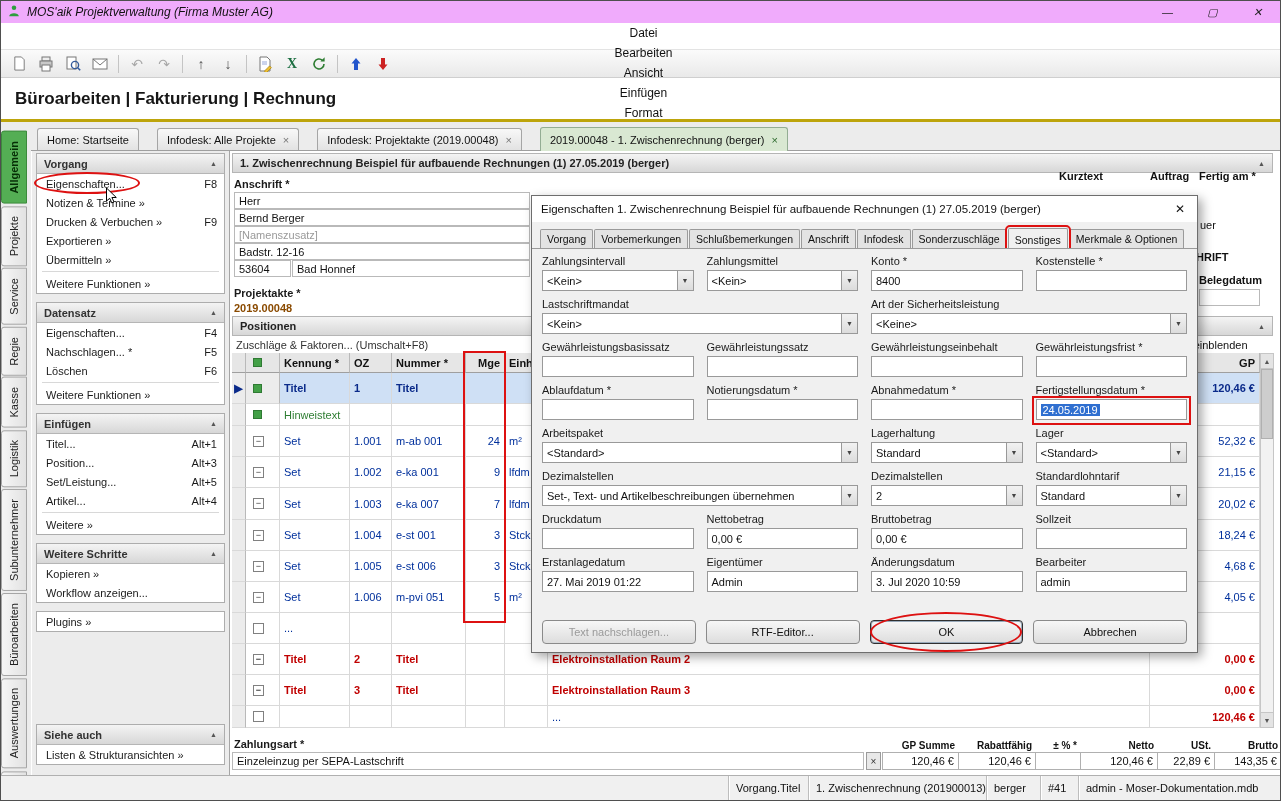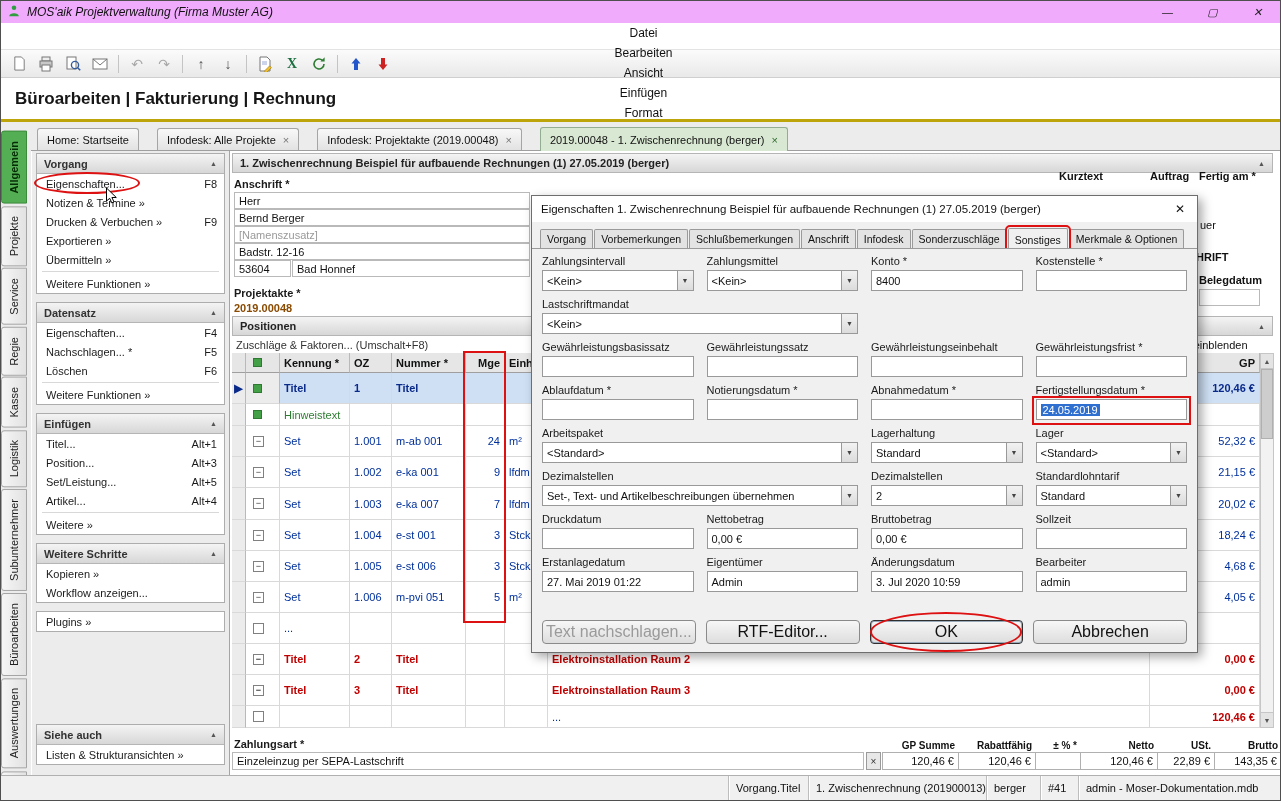--- a/index.html
+++ b/index.html
@@ -109,21 +109,21 @@
   .form-row { display:grid; grid-template-columns:repeat(4,1fr); column-gap:13px; margin-bottom:7px; }
   .fgroup { display:flex; flex-direction:column; position:relative; }
   .fgroup.span2 { grid-column:span 2; }
   .flabel { font-size:11px; color:#1a1a1a; height:13px; margin-bottom:2px; white-space:nowrap; overflow:hidden; }
   .finput, .fselect { height:21px; background:#fff; border:1px solid #999; font-size:11px; display:flex; align-items:center; padding:0 4px; white-space:nowrap; overflow:hidden; }
   .fselect { justify-content:space-between; padding:0 0 0 4px; }
   .fselect .arrow { width:16px; height:100%; background:linear-gradient(#f2f2f2,#dcdcdc); border-left:1px solid #999; display:flex; align-items:center; justify-content:center; font-size:7px; color:#444; flex:none; }
   .selhl { background:#2f6fd0; color:#fff; padding:0 2px; }
   .ann-rect { position:absolute; left:-4px; right:-4px; top:12px; bottom:-5px; border:2px solid #dd1111; pointer-events:none; }
   .dlg-buttons { position:absolute; left:0; right:0; bottom:8px; display:flex; gap:10px; padding:0 10px; }
-  .dbtn { flex:1; height:24px; background:linear-gradient(#f7f7f7,#dddddd); border:1px solid #8a8a8a; border-radius:4px; font-size:16px; display:flex; align-items:center; justify-content:center; position:relative; }
+  .dbtn { flex:1; height:24px; background:linear-gradient(#f7f7f7,#dddddd); border:1px solid #8a8a8a; border-radius:4px; font-size:11px; display:flex; align-items:center; justify-content:center; position:relative; }
   .dbtn.disabled { color:#9a9a9a; }
   .dbtn.default { border:1px solid #2f2f2f; box-shadow:inset 0 0 0 1px #9ab; }
   .ok-ellipse { position:absolute; left:50%; top:50%; transform:translate(-50%,-50%); width:152px; height:40px; border:2px solid #dd1111; border-radius:50%; pointer-events:none; }
 
   
   .mge-annotation { position:absolute; left:462px; top:350px; width:43px; height:272px; border:2px solid #dd1111; z-index:30; pointer-events:none; }
   .cursor-overlay { position:absolute; left:104px; top:186px; z-index:45; pointer-events:none; }
 </style>
 </head>
 <body>
@@ -689,20 +689,27 @@
       </div>
 
       <div class="form-row">
         <div class="fgroup span2">
           <div class="flabel">Lastschriftmandat</div>
           <div class="fselect">
               <span>&lt;Kein&gt;</span>
               <span class="arrow">▼</span>
             </div>
         </div>
+        <div class="fgroup span2">
+          <div class="flabel">Art der Sicherheitsleistung</div>
+          <div class="fselect">
+              <span>&lt;Keine&gt;</span>
+              <span class="arrow">▼</span>
+            </div>
+        </div>
       </div>
 
       <div class="form-row">
         <div class="fgroup">
           <div class="flabel">Gewährleistungsbasissatz</div>
           <div class="finput">
               <span></span>
             </div>
         </div>
         <div class="fgroup">

